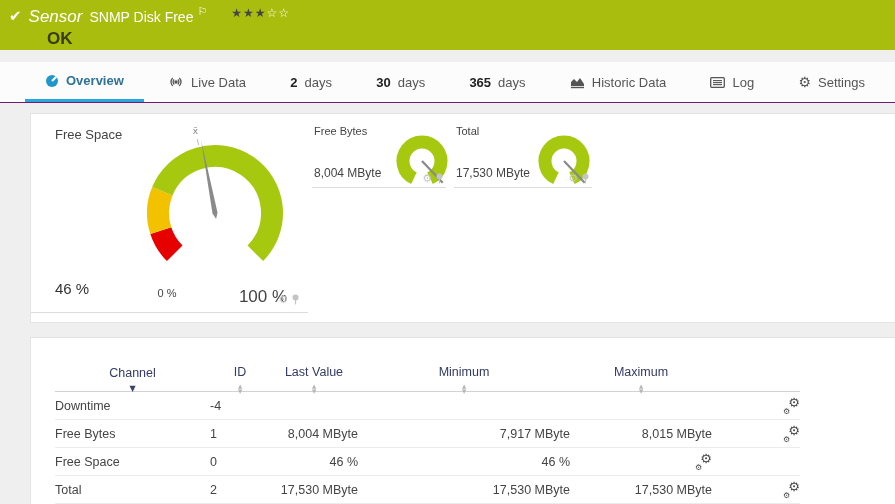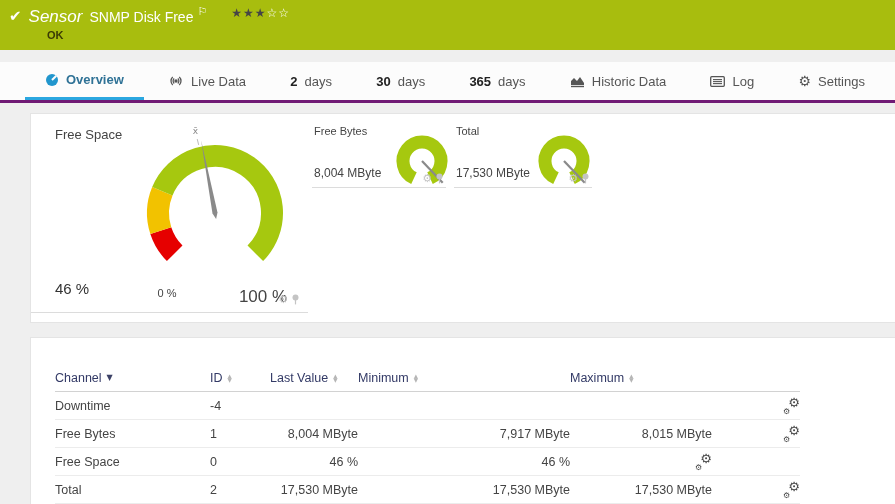--- a/index.html
+++ b/index.html
@@ -11,25 +11,25 @@
   
   .hdr{position:absolute;top:0;left:0;right:0;height:50px;background:#a8bd0e;color:#fff;}
   .hdr-row{position:absolute;left:9px;top:5px;display:flex;align-items:flex-start;}
   .chk{font-size:15px;font-weight:bold;margin:2px 7px 0 0;}
   .t-prefix{font-style:italic;font-size:17px;margin-right:7px;line-height:24px;}
   .t-name{font-size:14px;line-height:24px;}
   .flag{font-size:11px;margin:0 0 0 4px;line-height:14px;}
   .stars{margin-left:24px;font-size:12px;letter-spacing:1px;line-height:16px;}
   .stars .filled{color:#454545;}
   .stars .empty{color:#fff;}
-  .hdr-status{position:absolute;left:47px;top:29px;font-size:11px;font-weight:bold;color:#3a3b05;text-align:right;}
+  .hdr-status{position:absolute;left:47px;top:29px;font-size:17px;font-weight:bold;color:#3a3b05;text-align:right;}
 
   
   .tabs{position:absolute;top:62px;left:0;right:0;height:41px;background:#fcfcfc;
-        border-bottom:3px solid #701a75;display:flex;justify-content:space-between;
+        border-bottom:1px solid #701a75;display:flex;justify-content:space-between;
         padding:0 10px 0 25px;box-sizing:border-box;}
   .tab{display:flex;align-items:center;gap:7px;padding:0 20px;font-size:13px;color:#555;
        cursor:pointer;box-sizing:border-box;}
   .tab .num{font-weight:bold;color:#222;}
   .tab.active{border-bottom:3px solid #2ba7e0;color:#2f7296;font-weight:bold;}
   .ticon{flex:0 0 auto;}
   .gearword{font-size:14px;color:#555;line-height:14px;}
 
   
   .panel{position:absolute;left:30px;right:0;background:#fff;border:1px solid #e4e4e4;border-right:none;}
@@ -54,21 +54,21 @@
   .mini-title{position:absolute;left:2px;top:11px;font-size:11px;color:#444;white-space:nowrap;}
   .mini-value{position:absolute;left:2px;top:52px;font-size:12px;color:#444;white-space:nowrap;}
   .mini-gauge{position:absolute;left:82px;top:18px;width:56px;height:56px;}
   .mini-icons{right:2px;top:59px;}
 
   
   .tbl{margin:27px 95px 0 24px;}
   .trow{display:grid;grid-template-columns:155px 60px 88px 212px 142px 1fr;align-items:center;
         height:27px;border-bottom:1px solid #ececec;font-size:12.5px;color:#444;}
   .thead{height:26px;border-bottom:1px solid #d2d2d2;color:#333a66;}
-  .thead .hcell{display:flex;align-items:center;gap:5px;cursor:pointer;}
+  .thead .hcell{display:flex;align-items:center;gap:5px;cursor:pointer;flex-direction:column;}
   .thead .hright{justify-content:flex-start;}
   .cr{text-align:right;}
   .c6{display:flex;justify-content:flex-end;}
   .sorticons{display:inline-flex;flex-direction:column;font-size:5.5px;line-height:4.5px;color:#b5b5b5;}
   .sortdesc{font-size:8px;color:#3c4166;line-height:8px;}
   .chgears{position:relative;width:17px;height:15px;cursor:pointer;}
   .chgears .big{position:absolute;right:0;top:-2px;font-size:13px;color:#4a4a4a;line-height:13px;}
   .chgears .small{position:absolute;left:0;bottom:-3px;font-size:8px;color:#4a4a4a;line-height:8px;}
 </style>
 </head>

